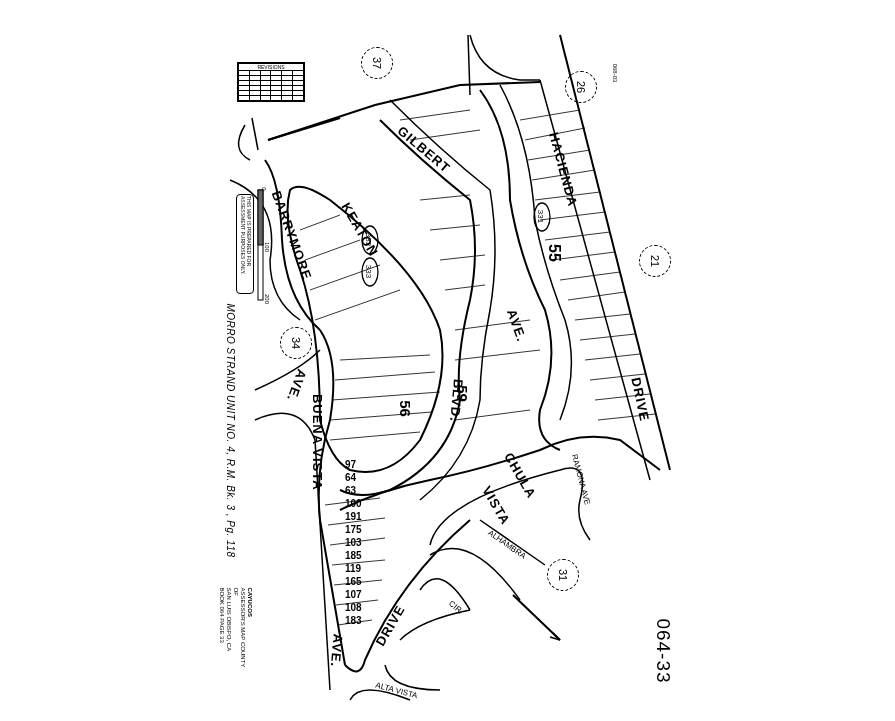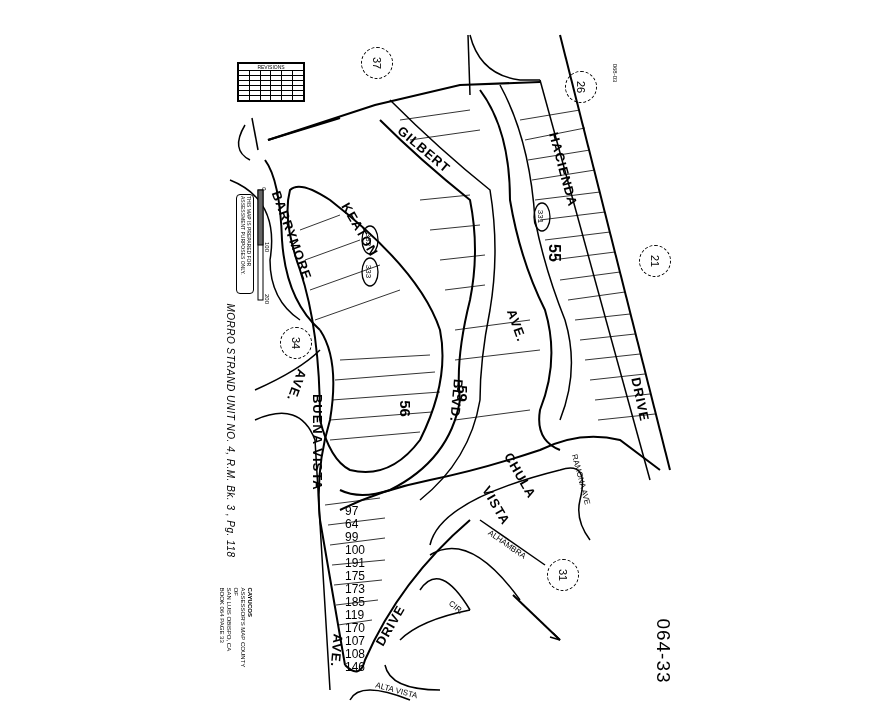--- a/index.html
+++ b/index.html
@@ -237,31 +237,31 @@
 <div class="lbl street" style="left:292px; top:412px; transform:rotate(90deg);">BUENA</div>
 <div class="lbl street" style="left:296px; top:462px; transform:rotate(90deg);">VISTA</div>
 <div class="lbl street" style="left:280px; top:378px; transform:rotate(110deg);">AVE.</div>
 <div class="lbl street" style="left:320px; top:643px; transform:rotate(95deg);">AVE.</div>
 <div class="lbl street" style="left:368px; top:618px; transform:rotate(-60deg);">DRIVE</div>
 <div class="lbl small" style="left:555px; top:475px; transform:rotate(75deg);">RAMONA AVE</div>
 <div class="lbl small" style="left:485px; top:540px; transform:rotate(35deg);">ALHAMBRA</div>
 <div class="lbl small" style="left:448px; top:603px; transform:rotate(40deg);">CIR.</div>
 <div class="lbl small" style="left:375px; top:686px; transform:rotate(15deg);">ALTA VISTA</div>
 
-<div style="position:absolute; left:345px; top:505px; font-size:12px; line-height:13px;">
+<div style="position:absolute; left:345px; top:458px; font-size:10px; line-height:13px;font-weight:bold;">
   <div>97</div>
   <div>64</div>
-  <div>99</div>
+  <div>63</div>
   <div>100</div>
   <div>191</div>
   <div>175</div>
-  <div>173</div>
+  <div>103</div>
   <div>185</div>
   <div>119</div>
-  <div>170</div>
+  <div>165</div>
   <div>107</div>
   <div>108</div>
-  <div>146</div>
+  <div>183</div>
 </div>
 
 <div class="lbl tiny rot90" style="left:262px; top:186px;">0</div>
 <div class="lbl tiny rot90" style="left:262px; top:244px;">100</div>
 <div class="lbl tiny rot90" style="left:262px; top:296px;">200</div>
 
 </body></html>

